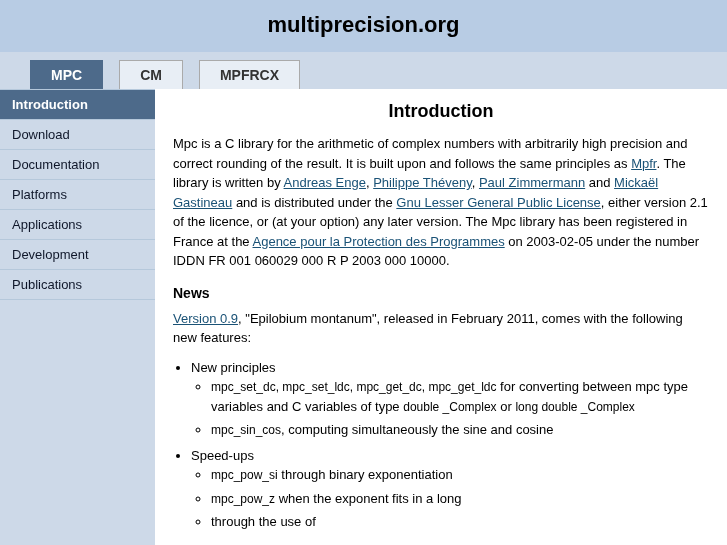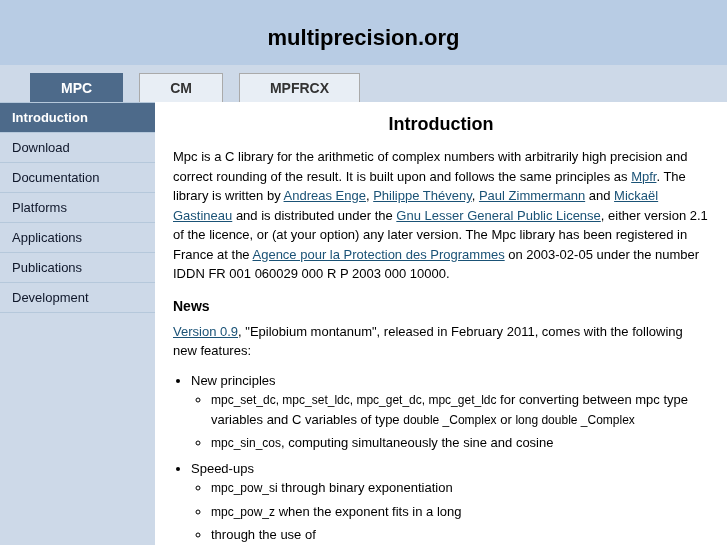--- a/index.html
+++ b/index.html
@@ -2,40 +2,40 @@
 <html><head>
   <meta charset="utf-8">
   <style>
     * { box-sizing: border-box; margin: 0; padding: 0; }
     body { font-family: Arial, sans-serif; font-size: 13px; background: #fff; color: #000; width: 727px; }
 
     
     #header {
       background: #b8cce4;
       text-align: center;
-      padding: 25px 10px 14px;
+      padding: 12px 10px 14px;
     }
     #header h1 {
       font-size: 22px;
       font-weight: bold;
       color: #000;
     }
 
     
     #tabs {
       background: #cdd9e8;
       display: flex;
       flex-direction: row;
       align-items: center;
       padding: 8px 30px 0 30px;
       gap: 16px;
     }
     .tab {
       display: inline-block;
-      padding: 6px 30px;
+      padding: 6px 20px;
       border: 1px solid #aaa;
       background: #e8eef5;
       cursor: pointer;
       font-size: 14px;
       font-weight: bold;
       color: #333;
       border-bottom: none;
     }
     .tab.active {
       background: #4d6a8a;
@@ -132,22 +132,22 @@
 </div>
 
 <div id="main">
 
   <nav id="sidebar">
     <a class="sidebar-item active">Introduction</a>
     <a class="sidebar-item">Download</a>
     <a class="sidebar-item">Documentation</a>
     <a class="sidebar-item">Platforms</a>
     <a class="sidebar-item">Applications</a>
+    <a class="sidebar-item">Development</a>
     <a class="sidebar-item">Publications</a>
-    <a class="sidebar-item">Development</a>
   </nav>
 
   <div id="content">
     <h2>Introduction</h2>
 
     <p>
       <span>Mpc is a C library for the arithmetic of complex numbers with arbitrarily high precision and correct rounding of the result. It is built upon and follows the same principles as </span><a href="#">Mpfr</a><span>. The library is written by <a href="#">Andreas Enge</a>, <a href="#">Philippe Théveny</a>, <a href="#">Paul Zimmermann</a> and <a href="#">Mickaël Gastineau</a> and is distributed under the <a href="#">Gnu Lesser General Public License</a>, either version 2.1 of the licence, or (at your option) any later version. The Mpc library has been registered in France at the <a href="#">Agence pour la Protection des Programmes</a> on 2003-02-05 under the number IDDN FR 001 060029 000 R P 2003 000 10000.</span>
     </p>
 
     <h3>News</h3>

